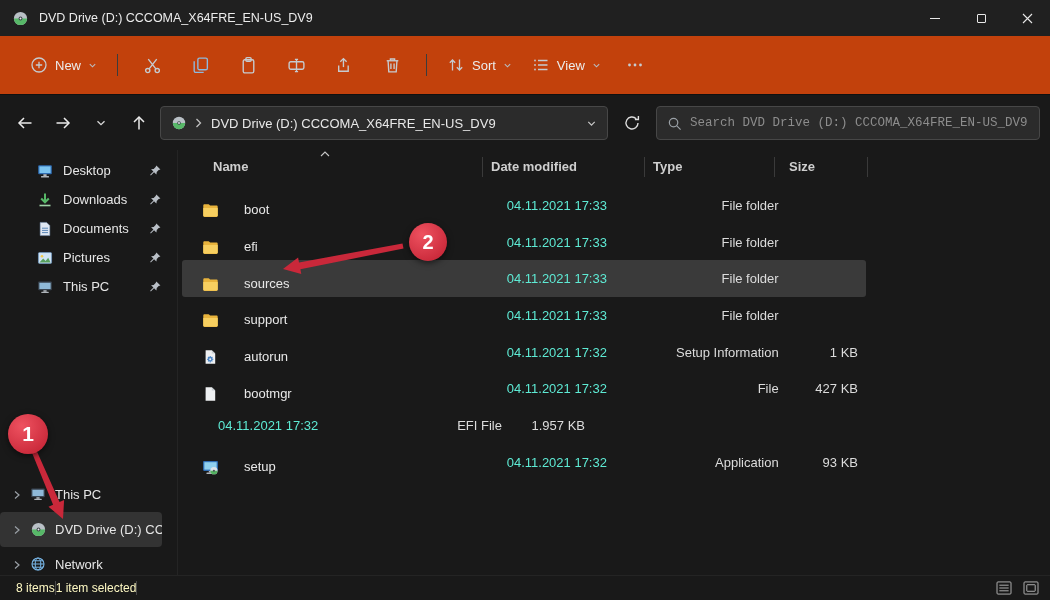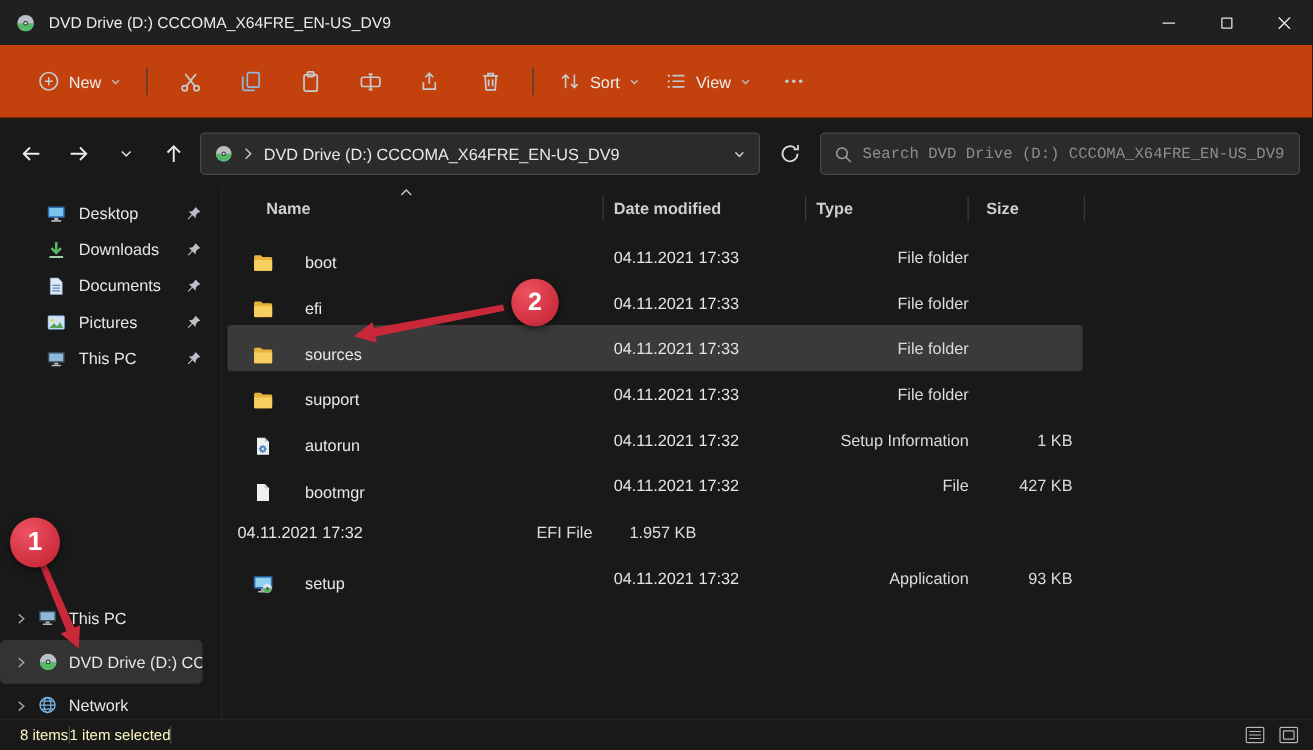--- a/index.html
+++ b/index.html
@@ -61,21 +61,21 @@
   .col-date { width:162px; padding-left:8px; }
   .col-type { width:130px; padding-left:8px; }
   .col-size { width:93px;  padding-left:14px; }
   .sortcaret { position:absolute; top:-6px; left:142px; display:flex; }
 
   .rows { position:absolute; top:187px; left:182px; width:684px; }
   .frow { height:36.7px; display:flex; align-items:center; border-radius:3px; color:#e8e8e8; }
   .frow.selected { background:#3a3a3a; }
   .fc-name { width:301px; display:flex; gap:25px; padding-left:20px; overflow:hidden; white-space:nowrap;margin-top:11px; }
   .fc-name .f-icon { width:17px; height:17px; display:flex; flex:0 0 auto; }
-  .fc-date { width:162px; padding-left:8px; color:#e5e5e5; }
+  .fc-date { width:162px; padding-left:8px; color:#5eead4;margin-left:28px; }
   .fc-type { width:130px; padding-left:8px; color:#dcdcdc;text-align:right; }
   .fc-size { width:91px; text-align:right; padding-right:8px; color:#dcdcdc; }
 
   
   .statusbar { position:absolute; left:0; right:0; bottom:0; height:25px; background:#191919;
                border-top:1px solid #242424; display:flex; align-items:center; padding-left:16px; 
                font-size:12px; color:#fef9c3; z-index:10; }
   .sb-sep { width:1px; height:14px; background:#4a4a4a; }
   .sb-views { margin-left:auto; margin-right:8px; display:flex; gap:5px; }
   .sb-vbtn { width:22px; height:20px; display:flex; align-items:center; justify-content:center; border-radius:3px; }

